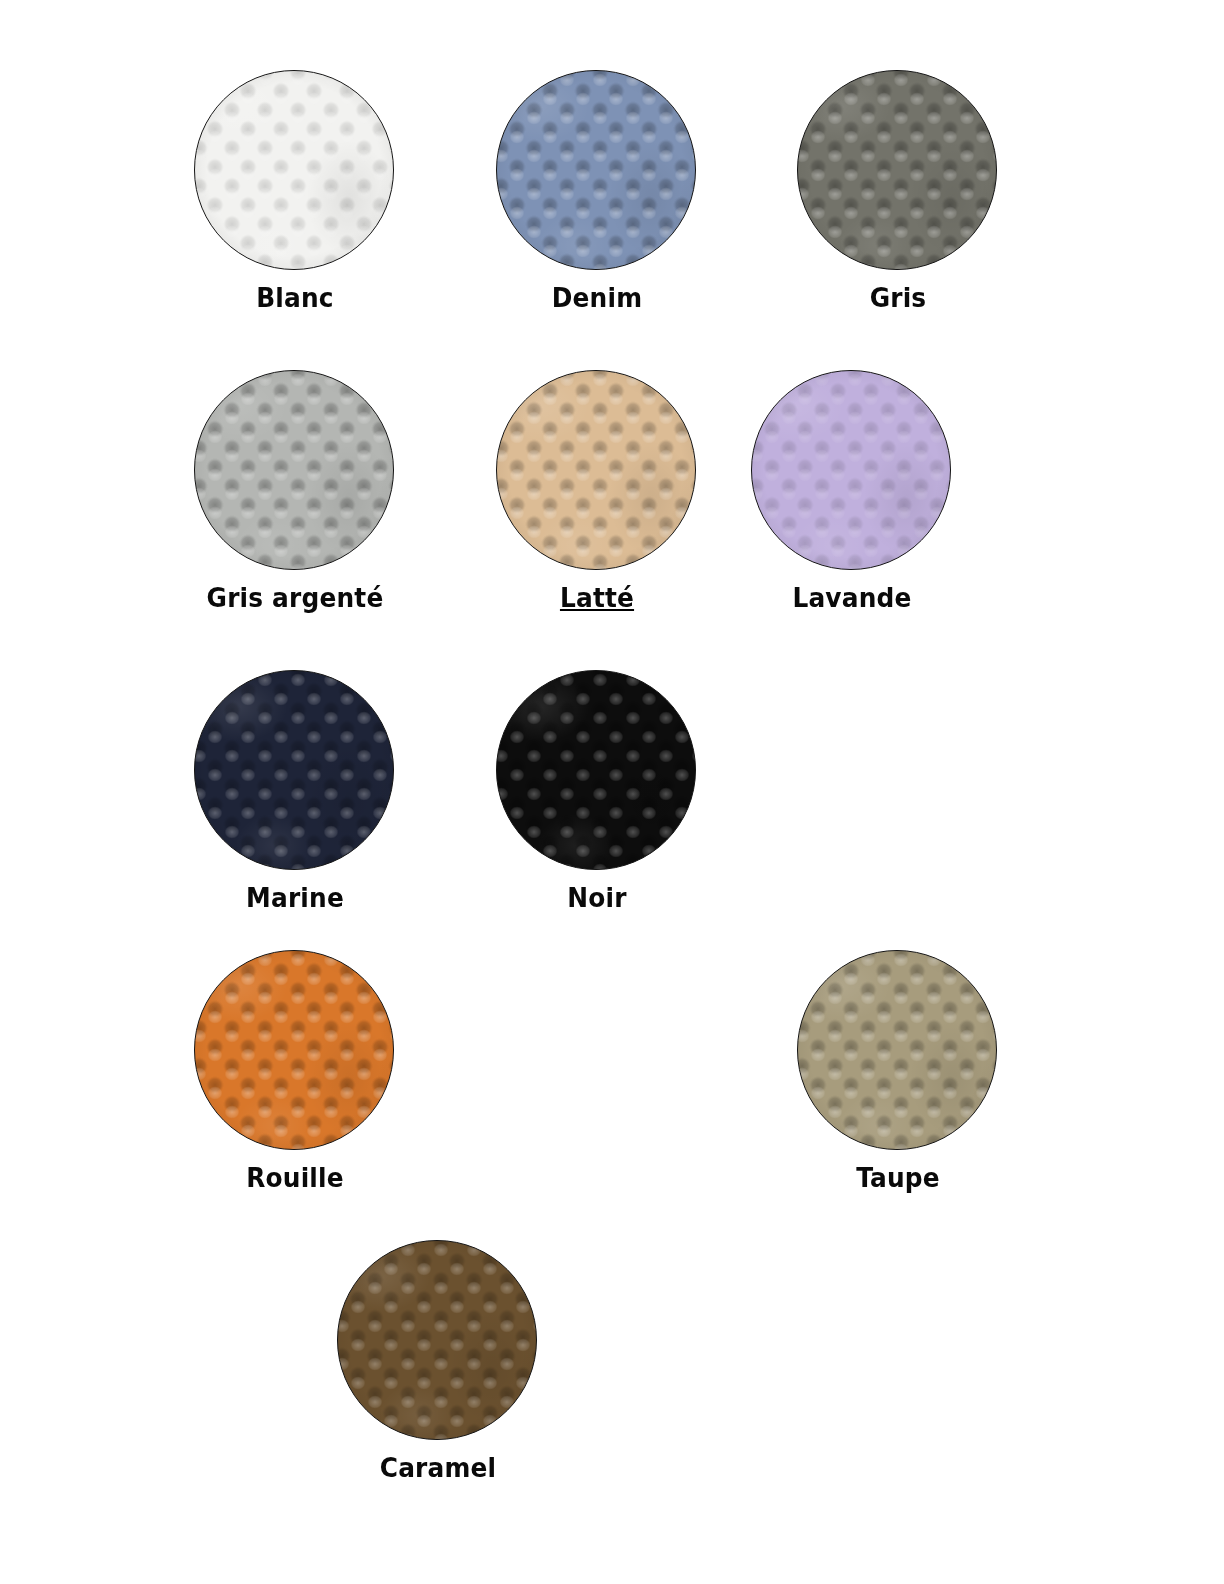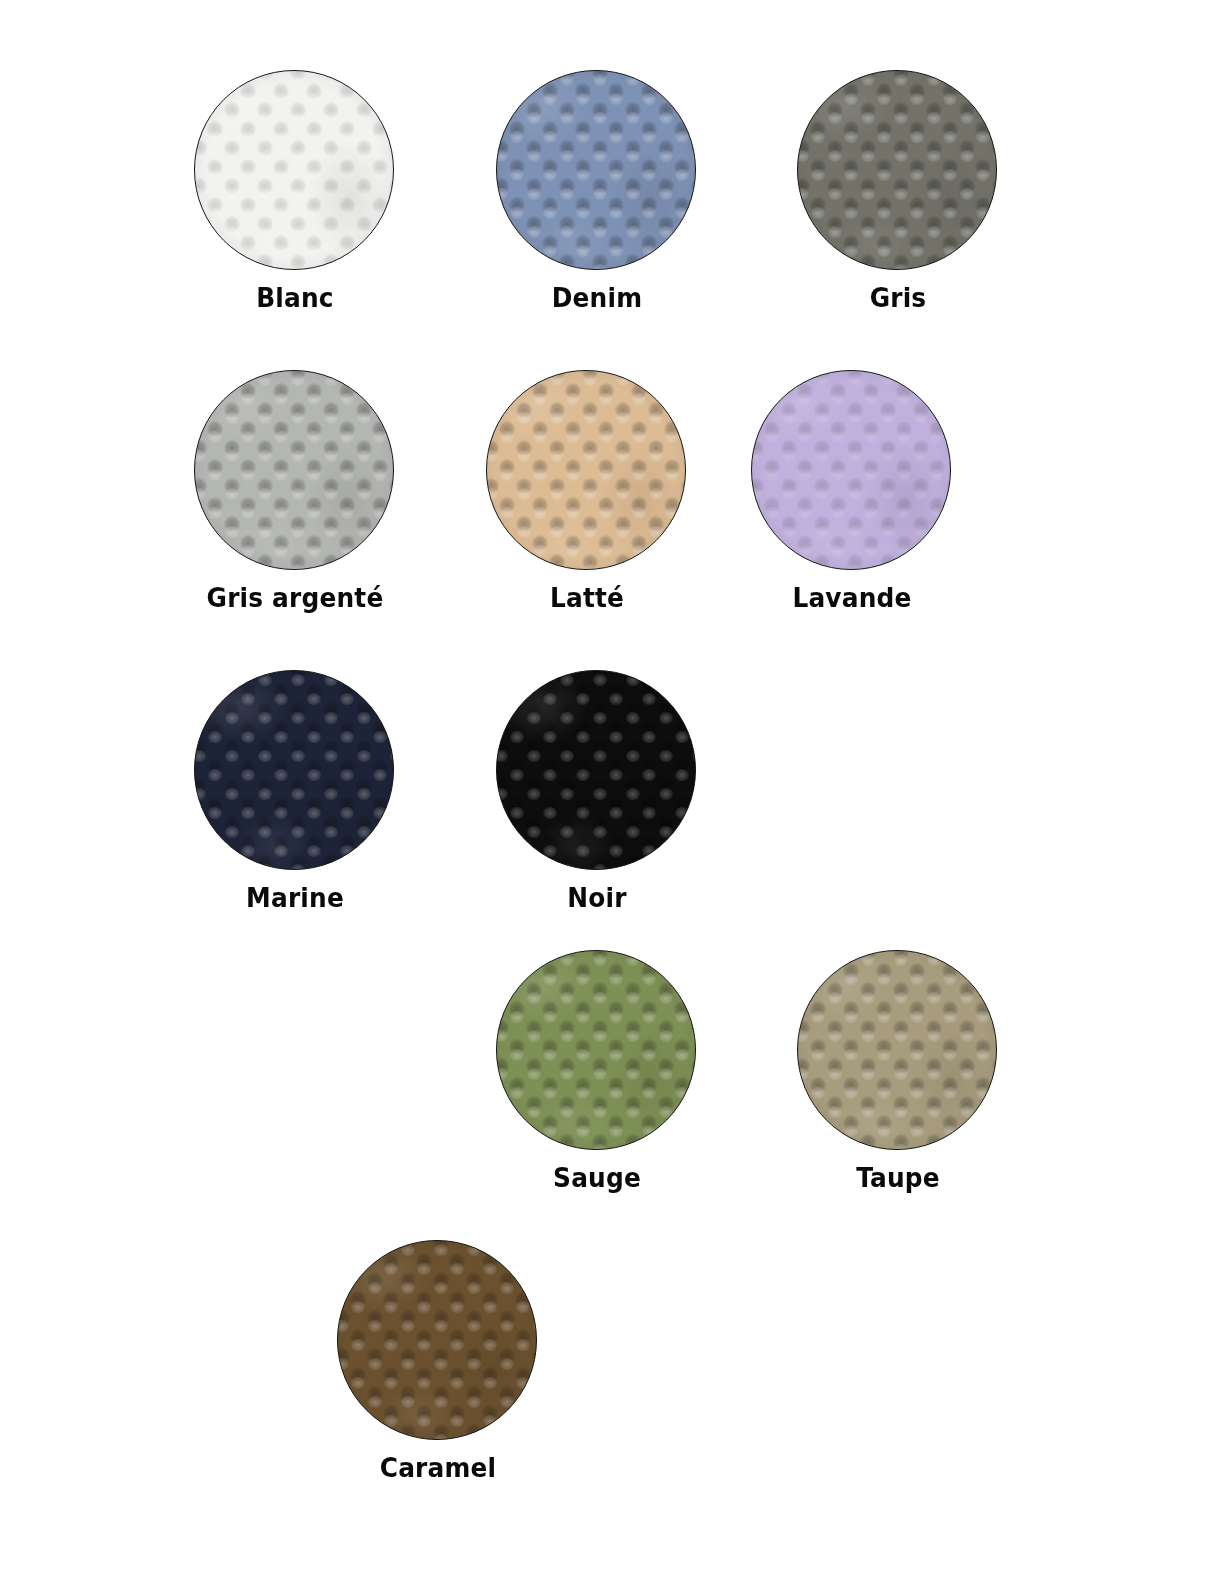--- a/index.html
+++ b/index.html
@@ -168,21 +168,21 @@
         <div class="swatch-disc-wrap">
           <div class="swatch-disc tone-mid" style="background-color: rgb(115, 115, 106);">
             <div class="fabric-noise"></div>
             <div class="dimple-layer dimple-a"></div>
             <div class="dimple-layer dimple-b"></div>
             <div class="disc-vignette"></div>
           </div>
         </div>
         <div class="swatch-label">Gris</div>
       </div>
-      <div class="swatch-cell" style="left: 475px; top: 370px;">
+      <div class="swatch-cell" style="left: 485px; top: 370px; text-decoration: underline;">
         <div class="swatch-disc-wrap">
           <div class="swatch-disc tone-mid" style="background-color: rgb(220, 188, 149);">
             <div class="fabric-noise"></div>
             <div class="dimple-layer dimple-a"></div>
             <div class="dimple-layer dimple-b"></div>
             <div class="disc-vignette"></div>
           </div>
         </div>
         <div class="swatch-label">Latté</div>
       </div>
@@ -212,30 +212,30 @@
         <div class="swatch-disc-wrap">
           <div class="swatch-disc tone-dark" style="background-color: rgb(30, 36, 56);">
             <div class="fabric-noise"></div>
             <div class="dimple-layer dimple-a"></div>
             <div class="dimple-layer dimple-b"></div>
             <div class="disc-vignette"></div>
           </div>
         </div>
         <div class="swatch-label">Marine</div>
       </div>
-      <div class="swatch-cell" style="left: 485px; top: 950px;">
-        <div class="swatch-disc-wrap">
-          <div class="swatch-disc tone-mid" style="background-color: rgb(125, 144, 85);">
-            <div class="fabric-noise"></div>
-            <div class="dimple-layer dimple-a"></div>
-            <div class="dimple-layer dimple-b"></div>
-            <div class="disc-vignette"></div>
-          </div>
-        </div>
-        <div class="swatch-label">Sauge</div>
+      <div class="swatch-cell" style="left: 183px; top: 950px;">
+        <div class="swatch-disc-wrap">
+          <div class="swatch-disc tone-mid" style="background-color: rgb(217, 119, 42);">
+            <div class="fabric-noise"></div>
+            <div class="dimple-layer dimple-a"></div>
+            <div class="dimple-layer dimple-b"></div>
+            <div class="disc-vignette"></div>
+          </div>
+        </div>
+        <div class="swatch-label">Rouille</div>
       </div>
       <div class="swatch-cell" style="left: 786px; top: 950px;">
         <div class="swatch-disc-wrap">
           <div class="swatch-disc tone-mid" style="background-color: rgb(167, 156, 125);">
             <div class="fabric-noise"></div>
             <div class="dimple-layer dimple-a"></div>
             <div class="dimple-layer dimple-b"></div>
             <div class="disc-vignette"></div>
           </div>
         </div>

